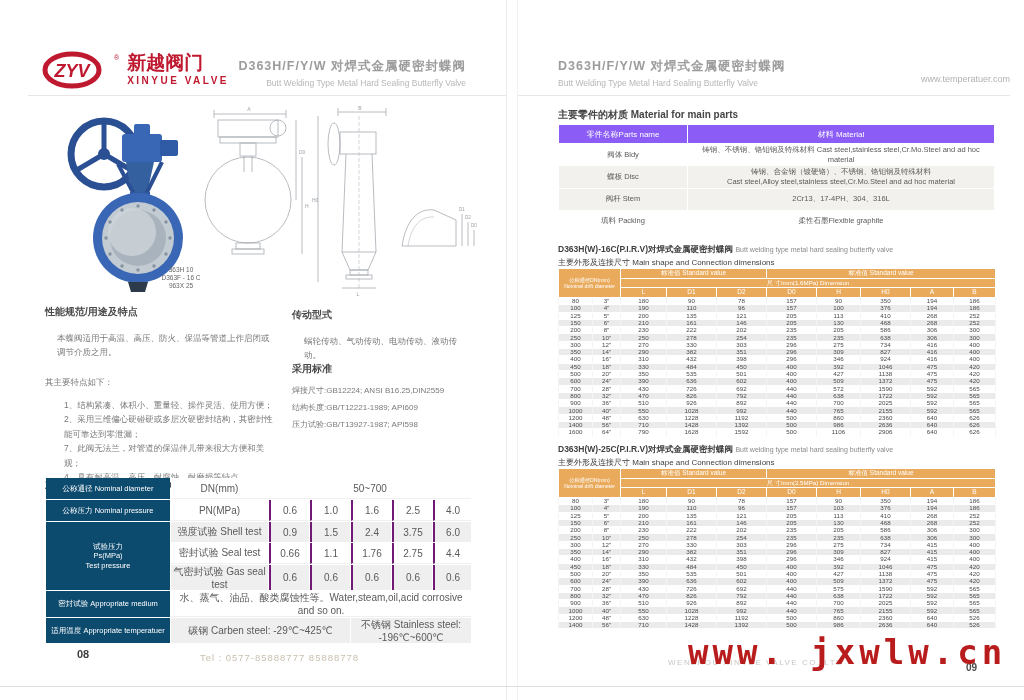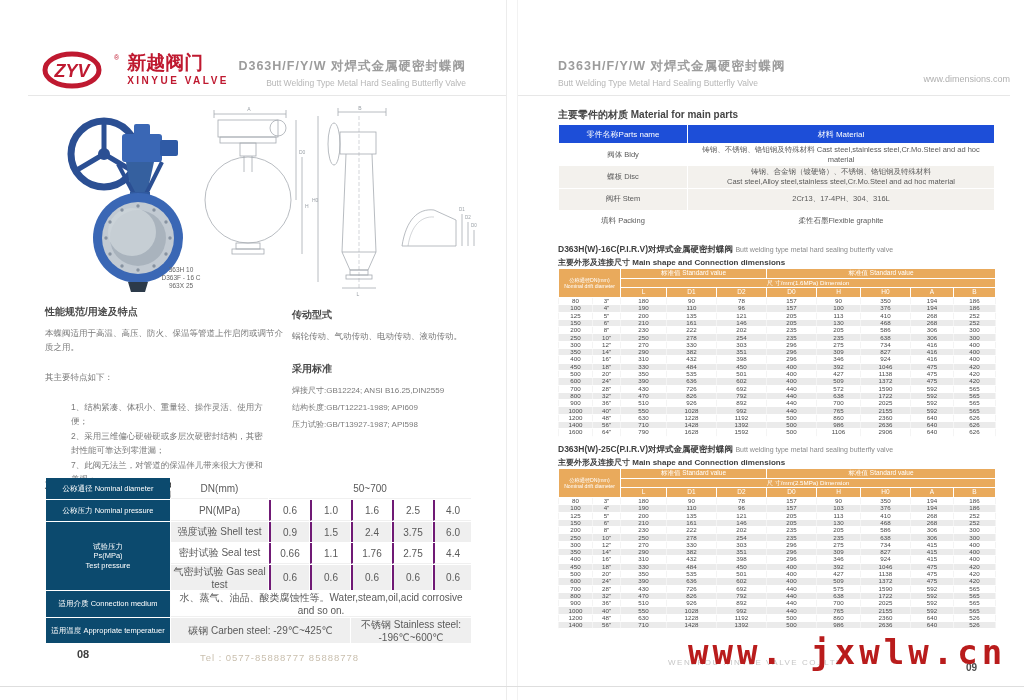--- a/index.html
+++ b/index.html
@@ -26,24 +26,24 @@
   .doc-title-cn{font-size:12.5px;font-weight:bold;color:#9c9c9c;letter-spacing:1px;}
   .doc-title-en{font-size:8.5px;color:#b7b7b7;margin-top:3px;}
   .website{left:880px;top:74px;width:130px;text-align:right;font-size:9px;color:#b0b0b0;}
 
   
   .drawings{left:42px;top:104px;width:436px;height:194px;}
   .drawing-label{left:136px;top:266px;width:90px;font-size:6.5px;line-height:1.25;color:#666;text-align:center;}
 
   
   .sec-head{font-size:10px;font-weight:bold;color:#4a4a4a;margin:0 0 7px 0;}
-  .sec-body{font-size:8.5px;color:#7a7a7a;line-height:1.65;margin:0;}
+  .sec-body{font-size:8.5px;color:#7a7a7a;line-height:1.65;margin:12px;}
   .col-perf{left:45px;top:305px;width:238px;}
   .features-intro{font-size:8.5px;color:#7a7a7a;margin:18px 0 4px 0;}
-  .features{margin:16px;padding:0 0 0 10px;list-style:none;}
+  .features{margin:9px;padding:0 0 0 10px;list-style:none;}
   .features li{font-size:8.5px;color:#7a7a7a;line-height:1.7;}
   .col-drive{left:292px;top:308px;width:185px;}
   .col-std{left:292px;top:362px;width:185px;}
   .std-line{font-size:8px;color:#7a7a7a;line-height:2.1;}
 
   
   .tech-title{left:45px;top:478px;width:300px;font-size:10px;font-weight:bold;color:#454545;}
   .tech-table-wrap{left:45px;top:477px;width:422px;}
   table.tech{border-collapse:separate;border-spacing:1px;width:422px;table-layout:fixed;}
   table.tech td{height:20px;text-align:center;vertical-align:middle;font-size:10px;color:#5a5a5a;padding:0 2px;}
@@ -53,29 +53,29 @@
   table.tech tr.plain td:not(.lbl){background:#ffffff;border-bottom:1px solid #f0f0f0;}
   table.tech td.v{border-left:2px solid #701a75;}
   .footer-left-page{left:45px;top:648px;font-size:11px;font-weight:bold;color:#3f3f3f;padding-left:32px;}
   .footer-tel{left:200px;top:652px;font-size:9.5px;color:#c9bfae;letter-spacing:1px;text-align:right;}
 
   
   .mat-title{left:558px;top:108px;width:300px;font-size:10px;font-weight:bold;color:#454545;}
   .mat-table-wrap{left:558px;top:124px;width:437px;}
   table.mat{border-collapse:separate;border-spacing:1px;width:437px;table-layout:fixed;}
   table.mat td{text-align:center;vertical-align:middle;font-size:7.5px;color:#5a5a5a;padding:1px 3px;height:19px;}
-  table.mat td.hdr{background:#1d4ed8;color:#fff;height:16px;font-size:8px;}
+  table.mat td.hdr{background:#8b5cf6;color:#fff;height:16px;font-size:8px;}
   table.mat tr.stripe td:not(.hdr){background:#f3f1ed;}
   table.mat .two-ln span{display:block;line-height:1.3;}
 
   
   .dim-sec-title{width:437px;}
   .dim-sec-title .t1{font-size:8.5px;font-weight:bold;color:#3f3f3f;}
   .dim-sec-title .t1 .en{font-weight:normal;font-size:7px;color:#8a8a8a;}
-  .dim-sec-title .t2{font-size:8px;font-weight:bold;color:#3f3f3f;margin-top:1px;}
+  .dim-sec-title .t2{font-size:8px;font-weight:normal;color:#3f3f3f;margin-top:1px;}
   .dim16-title{left:558px;top:244px;}
   .dim25-title{left:558px;top:444px;}
   .dim16-wrap{left:558px;top:268px;width:437px;}
   .dim25-wrap{left:558px;top:468px;width:437px;}
   table.dim{border-collapse:collapse;width:437px;table-layout:fixed;}
   table.dim td{border:1px solid rgba(255,255,255,.9);text-align:center;vertical-align:middle;
     font-size:6.2px;line-height:1;color:#4a4a4a;padding:0;height:6.3px;overflow:hidden;white-space:nowrap;}
   table.dim thead td{background:#e9aa5c;color:#fff;}
   table.dim td.dn-head{font-size:5.2px;line-height:1.2;}
   table.dim td.grp{height:9px;font-size:6.5px;}
@@ -282,40 +282,40 @@
     </tr>
     <tr class="stripe">
       <td>气密封试验 Gas seal test</td>
       <td class="v">0.6</td>
       <td class="v">0.6</td>
       <td class="v">0.6</td>
       <td class="v">0.6</td>
       <td class="v">0.6</td>
     </tr>
     <tr class="plain">
-      <td class="lbl">适用介质 Connection medium</td>
+      <td class="lbl">密封试验 Appropriate medium</td>
       <td colspan="6">水、蒸气、油品、酸类腐蚀性等。Water,steam,oil,acid corrosive and so on.</td>
     </tr>
     <tr class="stripe">
       <td class="lbl">适用温度 Appropriate temperatuer</td>
       <td colspan="3">碳钢 Carben steel: -29℃~425℃</td>
       <td colspan="3">不锈钢 Stainless steel: -196℃~600℃</td>
     </tr>
   </tbody>
     </table>
 </div>
 
 <div class="abs footer-left-page">08</div>
 <div class="abs footer-tel">Tel：0577-85888777  85888778</div>
 
 <div class="abs title-block-r">
   <div class="doc-title-cn">D363H/F/Y/W  对焊式金属硬密封蝶阀</div>
   <div class="doc-title-en">Butt Welding Type Metal Hard Sealing Butterfly Valve</div>
 </div>
-<div class="abs website">www.dimensions.com</div>
+<div class="abs website">www.temperatuer.com</div>
 
 <div class="abs mat-title">主要零件的材质 Material for main parts</div>
 <div class="abs mat-table-wrap">
   <table class="mat">
     <colgroup>
         <col style="width:128px">
         <col>
       </colgroup>
     <tbody>
         <tr>

